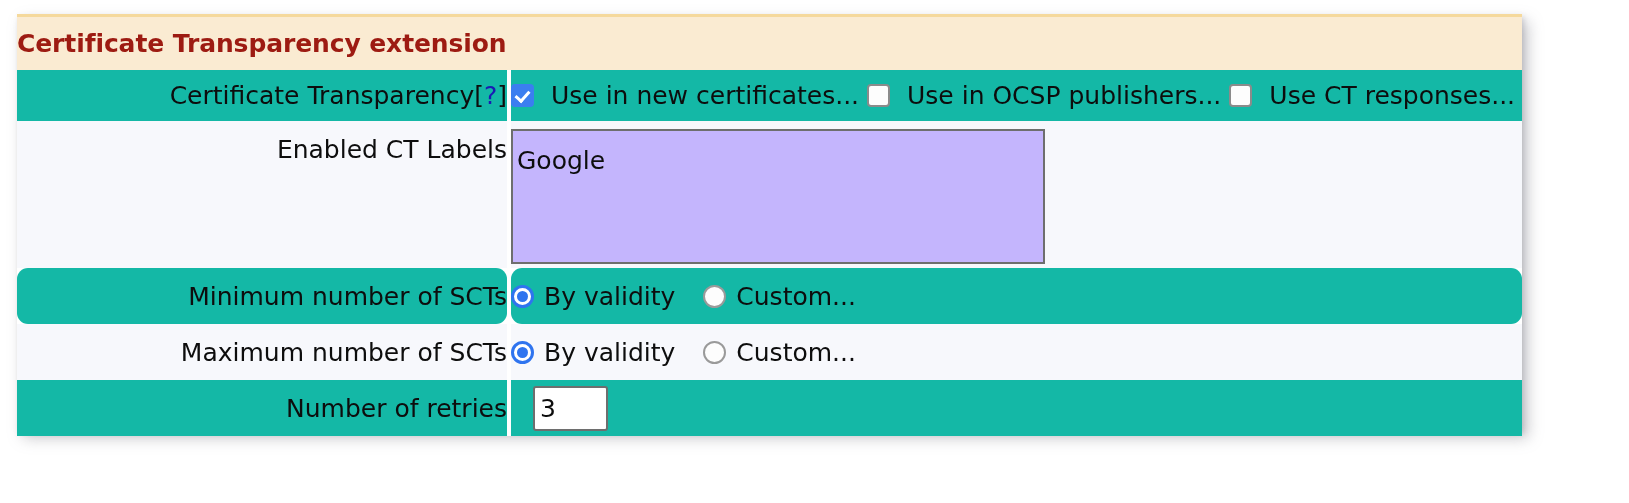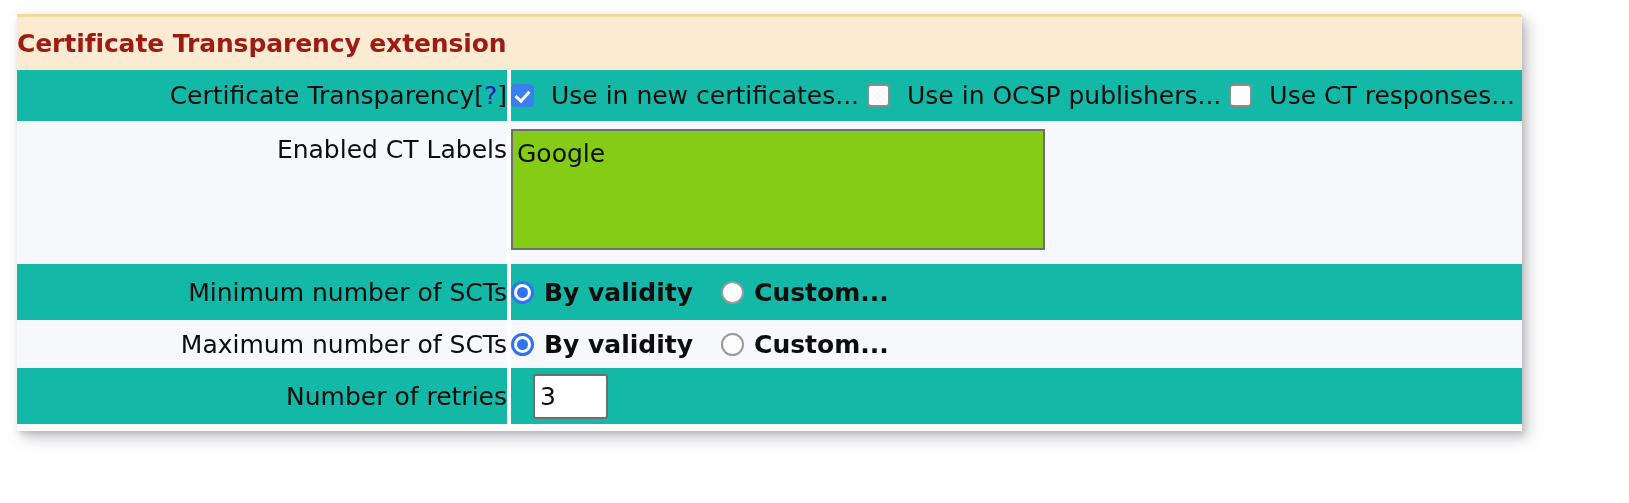--- a/index.html
+++ b/index.html
@@ -84,22 +84,22 @@
     padding-right: 2px;
     white-space: nowrap;
   }
   .fld {
     padding-left: 12px;
   }
   .gap { width: 4px; }
 
   .r-ct      .lbl, .r-ct      .fld { height: 51px; }
   .r-labels  .lbl, .r-labels  .fld { height: 129px; vertical-align: top; }
-  .r-minscts .lbl, .r-minscts .fld { height: 56px; }
-  .r-maxscts .lbl, .r-maxscts .fld { height: 48px; }
+  .r-minscts .lbl, .r-minscts .fld { height: 56px; border-radius: 11px; }
+  .r-maxscts .lbl, .r-maxscts .fld { height: 56px; }
   .r-retries .lbl, .r-retries .fld { height: 56px; padding-left: 22px; }
 
   .r-labels .lbl { padding-top: 14px; }
 
   .qmark { color: #1a1ab4; }
 
   
   .cbx-group {
     display: flex;
     align-items: center;
@@ -143,21 +143,20 @@
   .cbx-label {
     font-size: 25px;
     color: #0d0d0d;
     line-height: 1;
   }
 
   
   .radio-group {
     display: flex;
     align-items: center;
-    font-weight: bold;
   }
   .radio-item {
     display: flex;
     align-items: center;
     white-space: nowrap;
     margin-right: 28px;
   }
   .radio {
     width: 23px;
     height: 23px;
@@ -187,28 +186,28 @@
   }
   .radio-label {
     font-size: 25px;
     color: #0d0d0d;
     line-height: 1;
   }
 
   
   .ta {
     width: 534px;
-    height: 121px;
+    height: 135px;
     box-sizing: border-box;
     border: 2px solid #6e6e6e;
-    background: #84cc16;
+    background: #c4b5fd;
     font-family: "DejaVu Sans", "Liberation Sans", sans-serif;
     font-size: 25px;
     color: #0d0d0d;
-    padding: 8px 0 0 4px;
+    padding: 15px 0 0 4px;
     margin-top: 8px;
     resize: none;
     outline: none;
     line-height: 1.18;
     overflow: hidden;
   }
 
   
   .num {
     width: 75px;

